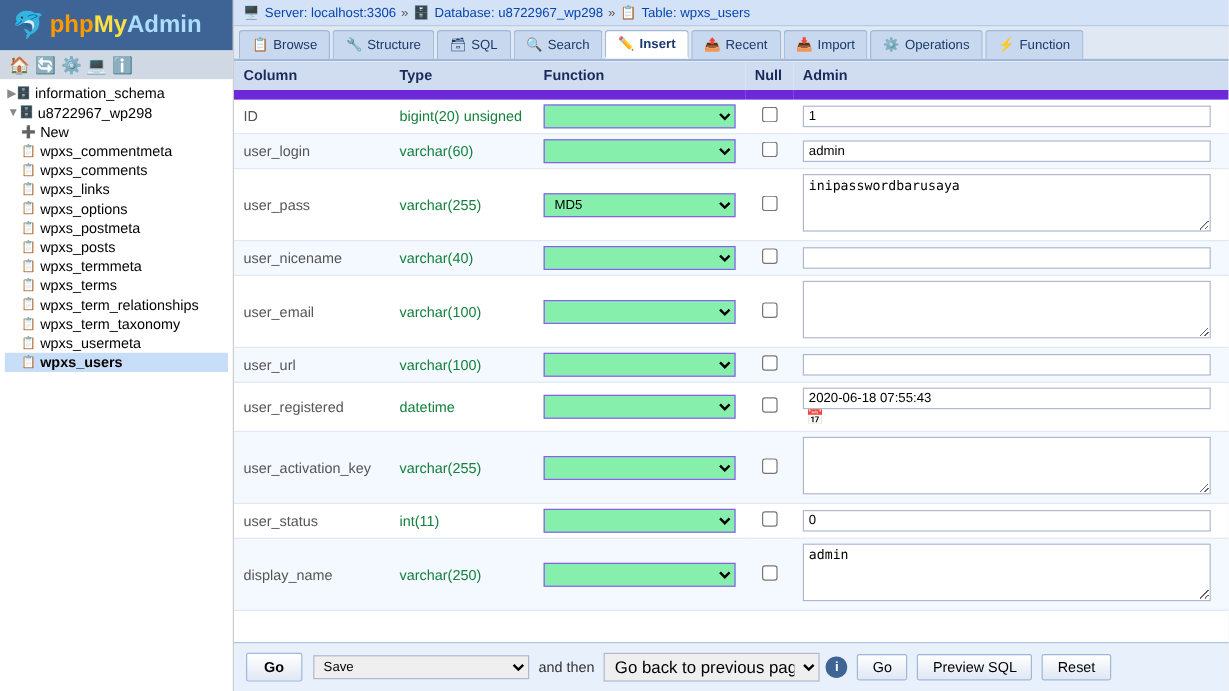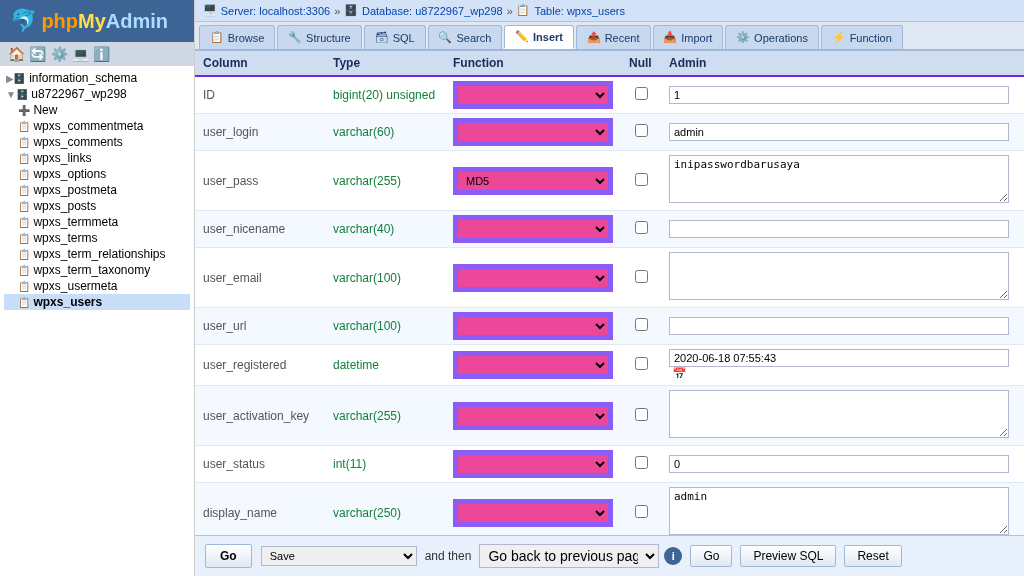--- a/index.html
+++ b/index.html
@@ -120,21 +120,21 @@
       border-collapse: collapse;
     }
     table.data-table thead tr {
       background: #d0dcf0;
     }
     table.data-table thead th {
       padding: 5px 8px;
       text-align: left;
       font-weight: bold;
       font-size: 12px;
-      border-bottom: 2px solid #6d28d9;
+      border-bottom: 8px solid #6d28d9;
       color: #1a2a5a;
     }
     table.data-table tbody tr {
       border-bottom: 1px solid #e0e8f4;
     }
     table.data-table tbody tr:nth-child(even) {
       background: #f4f8ff;
     }
     table.data-table tbody tr:nth-child(odd) {
       background: #fff;
@@ -146,22 +146,22 @@
     }
     .col-name { color: #555; min-width: 130px; }
     .col-type { color: #15803d; min-width: 120px; }
     .col-function { min-width: 170px; }
     .col-null { text-align: center; min-width: 40px; }
     .col-value { min-width: 200px; }
 
     select.func-select {
       width: 160px;
       padding: 2px 4px;
-      border: 5px solid #8b5cf6;
-      background: #ec4899;
+      border: 1px solid #8b5cf6;
+      background: #86efac;
       font-size: 11px;
     }
     input.val-input {
       width: 340px;
       padding: 2px 4px;
       border: 1px solid #b0b8d0;
       background: #fff;
       font-size: 11px;
     }
     textarea.val-textarea {
@@ -199,21 +199,21 @@
       border-radius: 2px;
       font-weight: bold;
     }
     .footer-row2 {
       display: flex;
       align-items: center;
       gap: 8px;
       padding: 2px 0;
     }
     select.save-select {
-      width: 156px;
+      width: 180px;
       padding: 2px 4px;
       border: 1px solid #b0b8d0;
       font-size: 11px;
     }
     .and-then-label {
       color: #333;
       font-size: 12px;
     }
     select.after-select {
       width: 180px;

